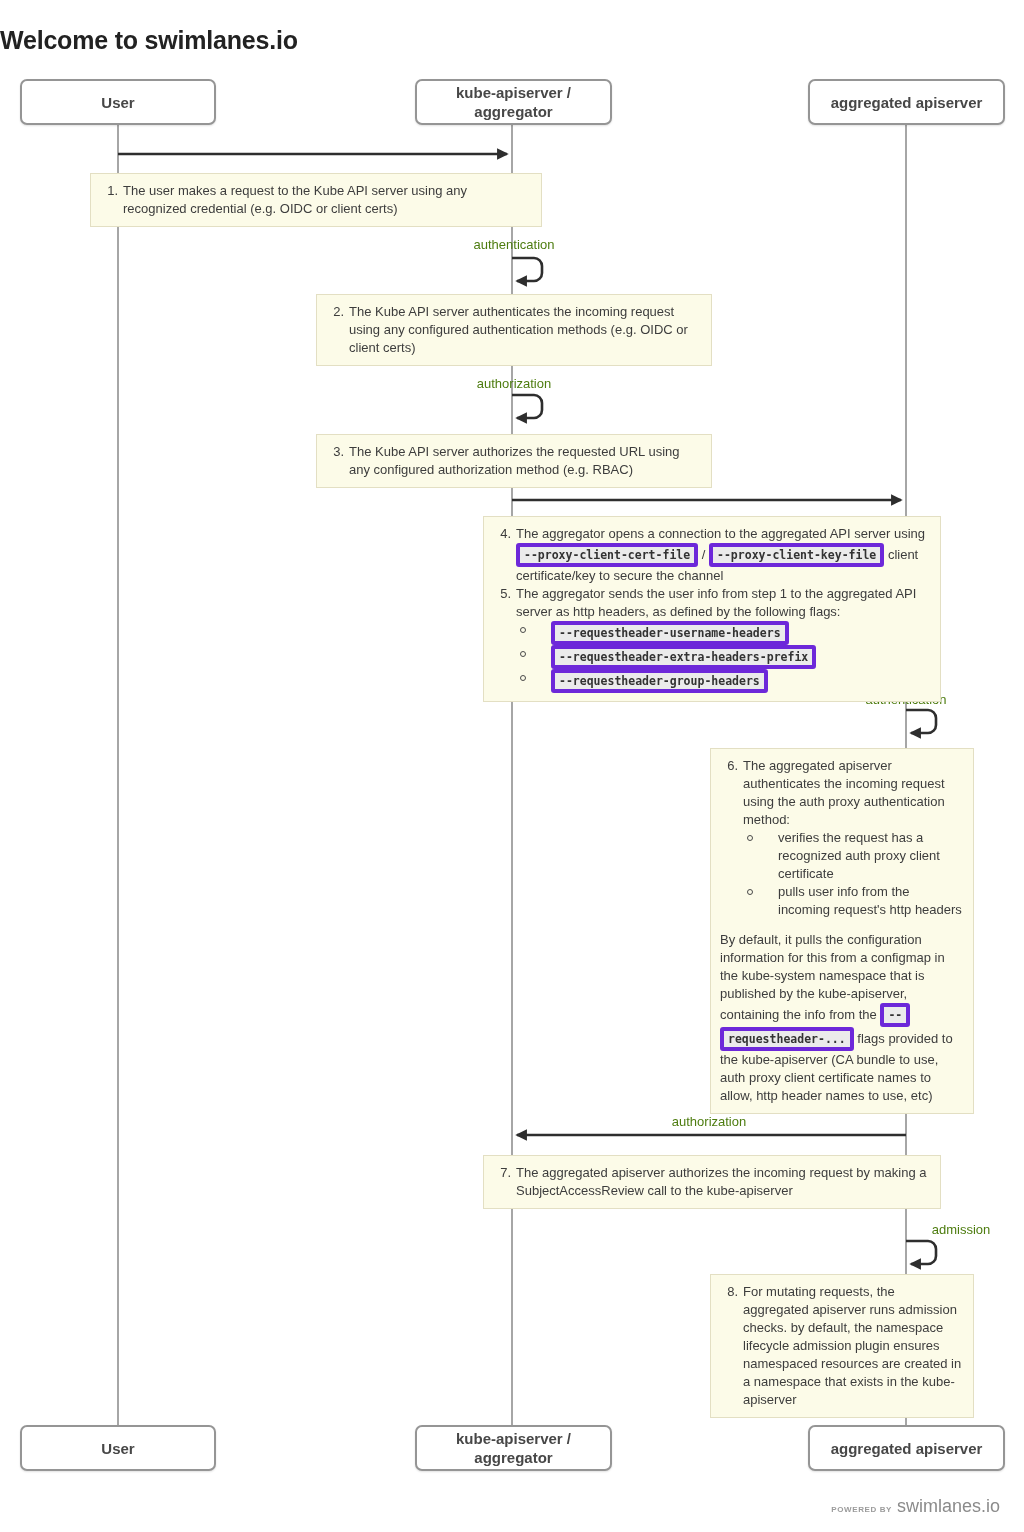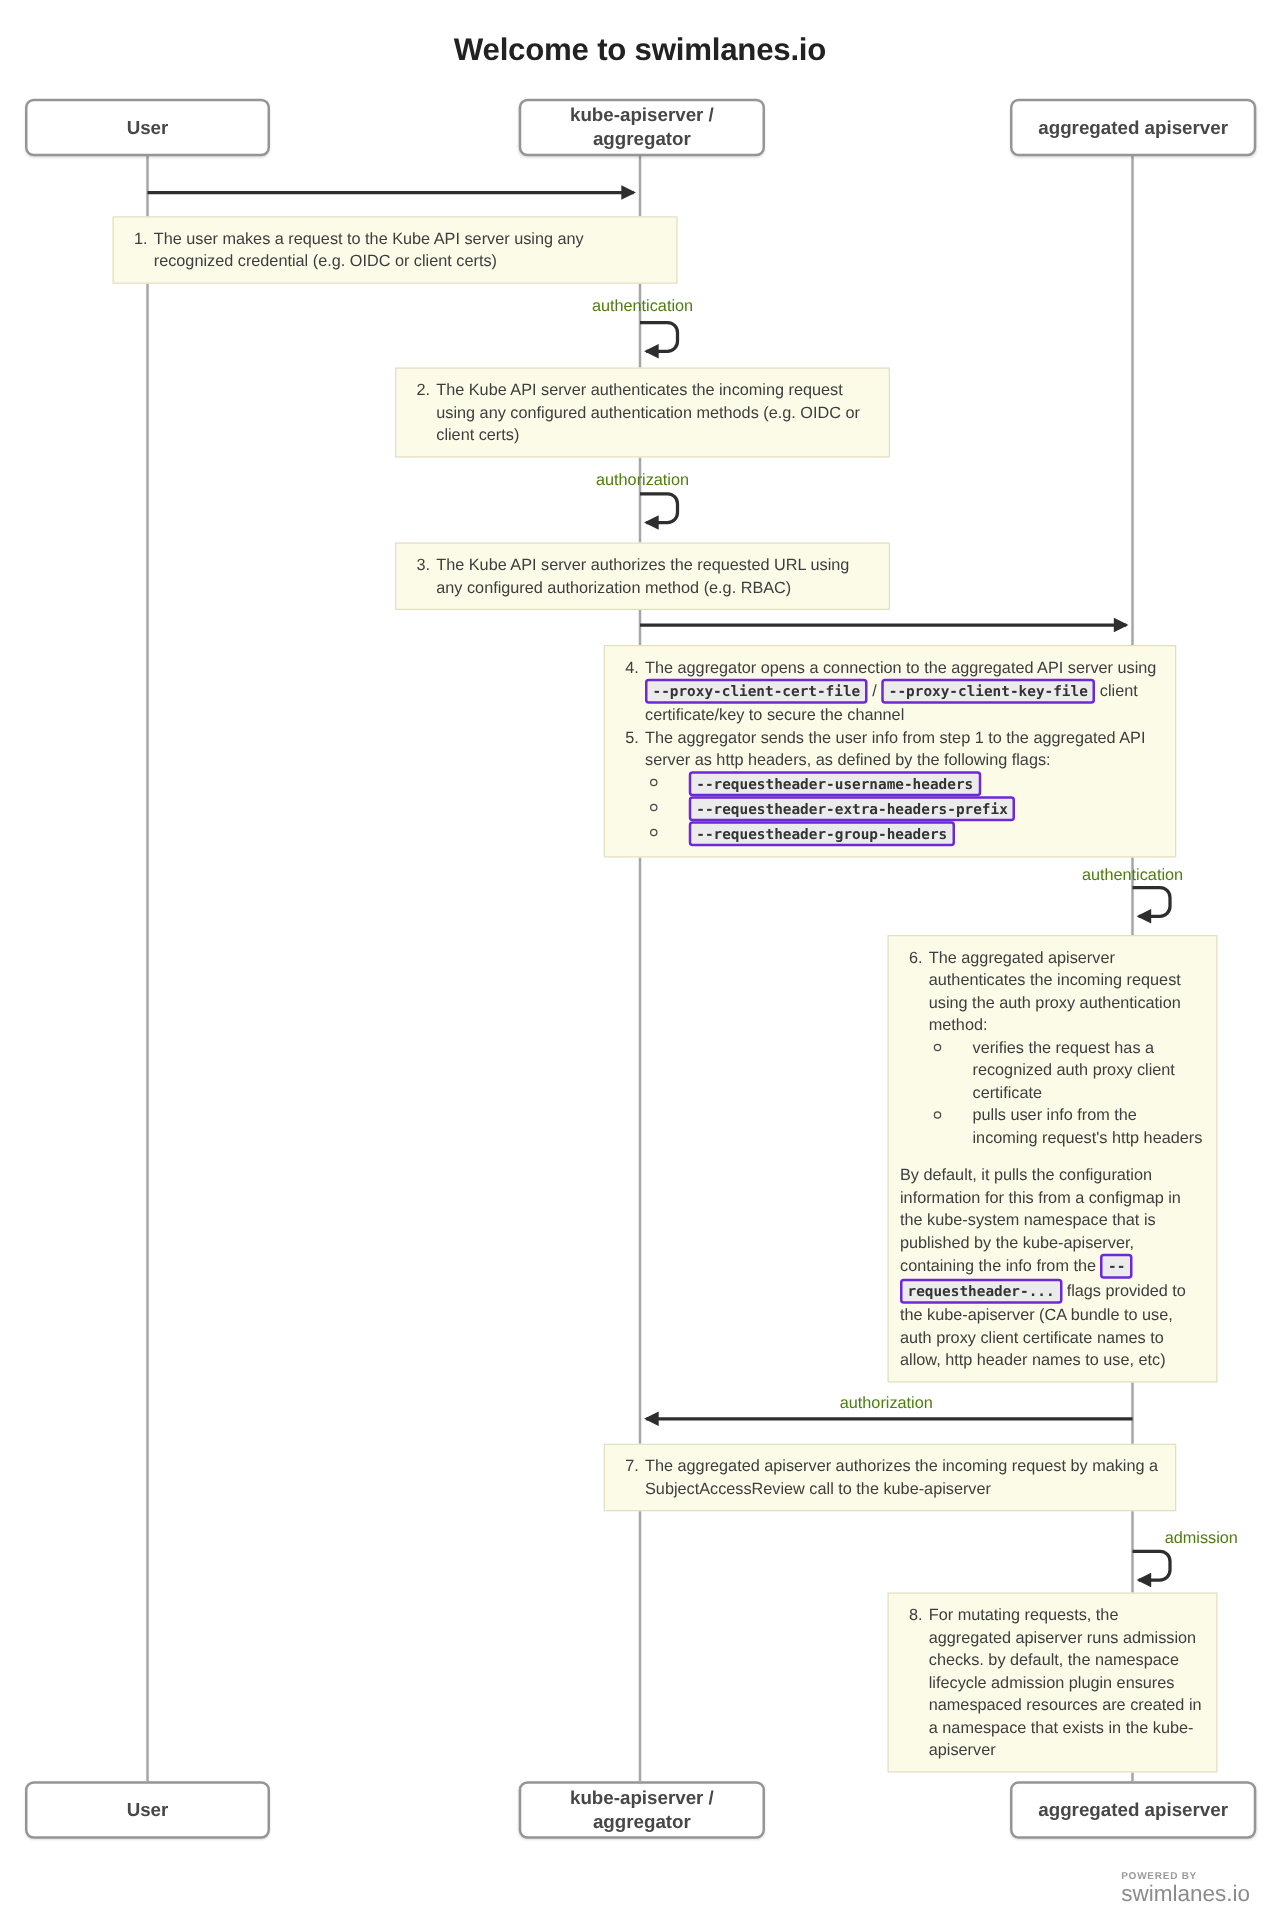--- a/index.html
+++ b/index.html
@@ -1,19 +1,19 @@
 <!DOCTYPE html>
 <html><head>
 <meta charset="utf-8">
 <style>
   html,body{margin:0;padding:0;background:#ffffff;}
   body{width:1024px;height:1532px;font-family:"Liberation Sans",sans-serif;}
   .diagram{position:relative;width:1024px;height:1532px;background:#fff;overflow:hidden;}
 
-  .title{position:absolute;top:26px;left:0;width:1024px;text-align:center;
+  .title{position:absolute;top:26px;left:0;width:1024px;text-align:left;
          font-size:25px;font-weight:bold;color:#222;letter-spacing:-0.2px;}
 
   .overlay{position:absolute;left:0;top:0;pointer-events:none;}
   .life{stroke:#a6a6a6;stroke-width:2;fill:none;}
   .arrow{stroke:#2e2e2e;stroke-width:2.6;fill:none;}
 
   .lane-box{position:absolute;height:46px;background:#fff;border:2px solid #959595;
             border-radius:7px;box-sizing:border-box;display:flex;align-items:center;
             justify-content:center;text-align:center;font-weight:bold;font-size:15px;
             line-height:19px;color:#474747;white-space:pre-line;
@@ -27,25 +27,25 @@
         line-height:18px;color:#3d3d3d;}
   .block-item{display:flex;}
   .block-item > .m{flex:0 0 18px;text-align:right;margin-right:5px;}
   .block-item > .b{flex:1;min-width:0;}
   .block-bullet{display:flex;margin-left:26px;gap:16px;}
   .block-bullet > .dot{flex:none;width:6px;height:6px;border:1.4px solid #4a4a4a;
         border-radius:50%;margin:6px 9px 0 1px;box-sizing:border-box;}
   .block-bullet > .b{flex:1;min-width:0;}
   .block-para{margin-top:12px;}
   .chip{display:inline-block;font-family:"DejaVu Sans Mono",monospace;font-size:11.5px;
-        font-weight:600;color:#333;background:#ebebeb;border:2px solid #6d28d9;
+        font-weight:600;color:#333;background:#ebebeb;border:4px solid #6d28d9;
         border-radius:3px;padding:0 4px;line-height:16px;vertical-align:baseline;
         white-space:nowrap;}
 
-  .footer{position:absolute;top:1496px;right:24px;display:flex;align-items:baseline;flex-direction:column;}
+  .footer{position:absolute;top:1496px;right:24px;display:flex;align-items:baseline;}
   .footer .powered{font-size:8px;letter-spacing:0.6px;color:#9b9b9b;font-weight:bold;
                    margin-right:5px;}
   .footer .brand{font-size:18px;color:#8b8b8b;}
 </style>
 </head>
 <body>
 
 <div class="diagram">
 
   <svg class="overlay" width="1024" height="1532">

